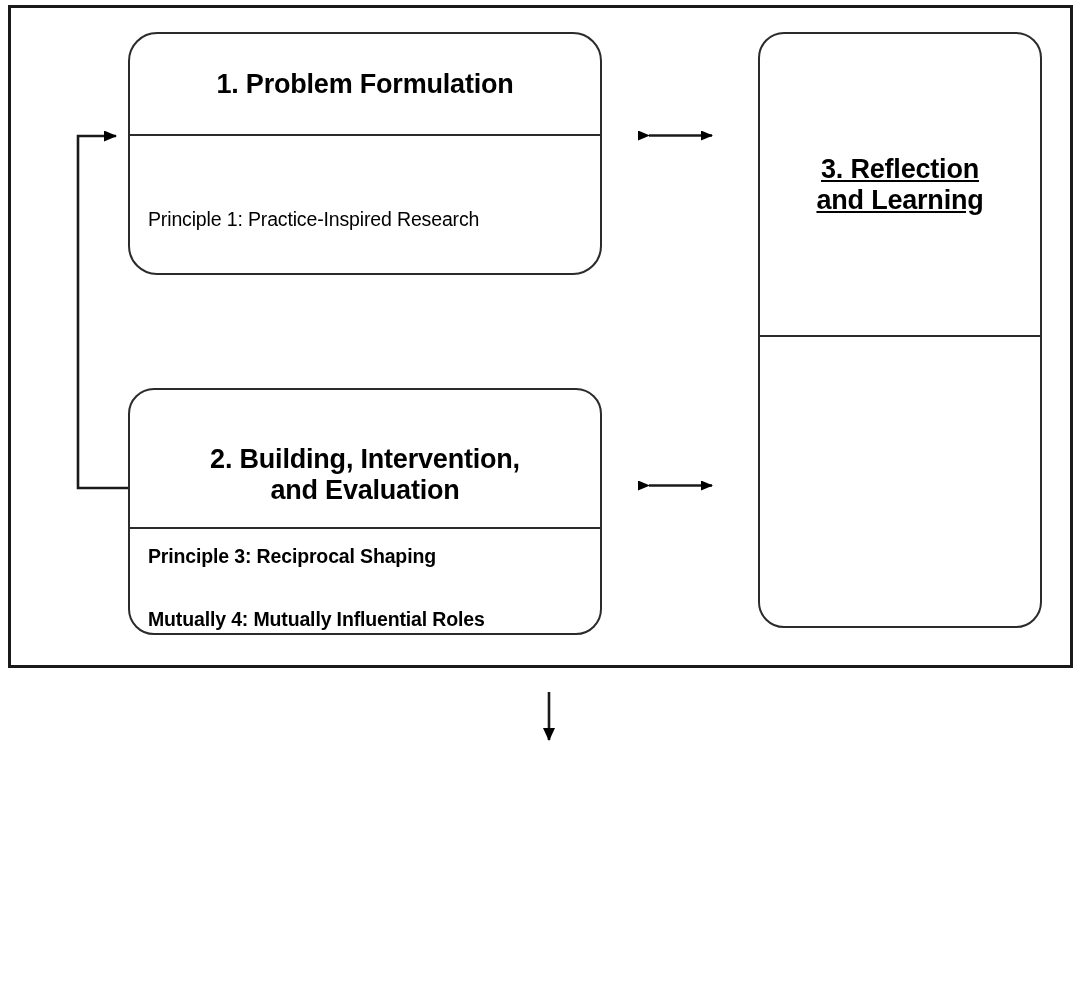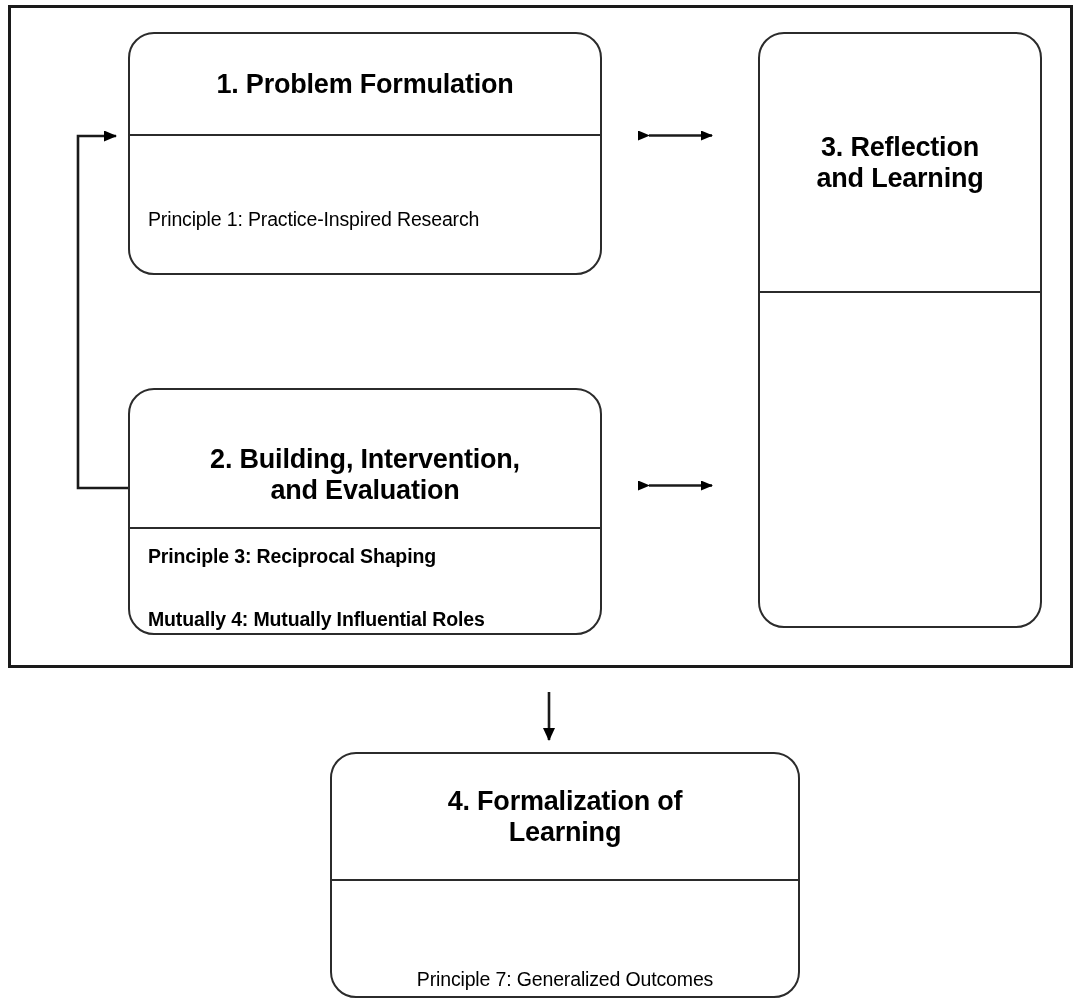--- a/index.html
+++ b/index.html
@@ -75,35 +75,35 @@
   }
   .principle {
     font-size: 19.5px;
     line-height: 1.42;
     white-space: pre-line;
     letter-spacing: -0.15px;
     margin-top: 35px;
   }
 
   
-  #box1 { left: 128px; top: 32px; width: 474px; height: 243px; }
+  #box1 { left: 128px; top: 32px; width: 474px; height: 243px; border-radius: 29px; }
   #box1 .stage-head { height: 102px; }
   #box1 .stage-body { top: 102px; padding: 35px 0 0 8px; }
   #box1 .principle-list { padding-left: 10px; }
 
   
   #box2 { left: 128px; top: 388px; width: 474px; height: 247px; }
   #box2 .stage-head { height: 107px; margin-top: 32px; }
   #box2 .stage-body { top: 91px; padding: 27px 0 0 8px; font-weight: bold; }
   #box2 .principle-list { padding-left: 10px; }
   #box2 .principle .cont { display: block; padding-left: 117px; }
 
   
   #box3 { left: 758px; top: 32px; width: 284px; height: 596px; }
-  #box3 .stage-head { height: 259px; }
+  #box3 .stage-head { height: 303px; text-decoration: underline; }
   #box3 .stage-body { top: 303px; padding: 55px 0 0 0; }
   #box3 .principle { text-align: center; }
   #box3 .principle .cont { display: block; }
 
   
   #box4 { left: 330px; top: 752px; width: 470px; height: 246px; }
   #box4 .stage-head { height: 127px; }
   #box4 .stage-body { top: 127px; padding: 50px 0 0 0; }
   #box4 .principle { text-align: center; }
 
@@ -191,25 +191,14 @@
     </div>
   </div>
 
   <div class="stage-box" id="box3">
     <div class="stage-head">
       <div class="stage-title">3.  Reflection
 and Learning</div>
     </div>
   </div>
 
-  <div class="stage-box" id="box4">
-    <div class="stage-head">
-      <div class="stage-title">4. Formalization of
-Learning</div>
-    </div>
-    <div class="stage-body">
-      <ul class="principle-list">
-        <li class="principle">Principle 7:  Generalized Outcomes</li>
-      </ul>
-    </div>
-  </div>
 
 </div>
 
 </body></html>

